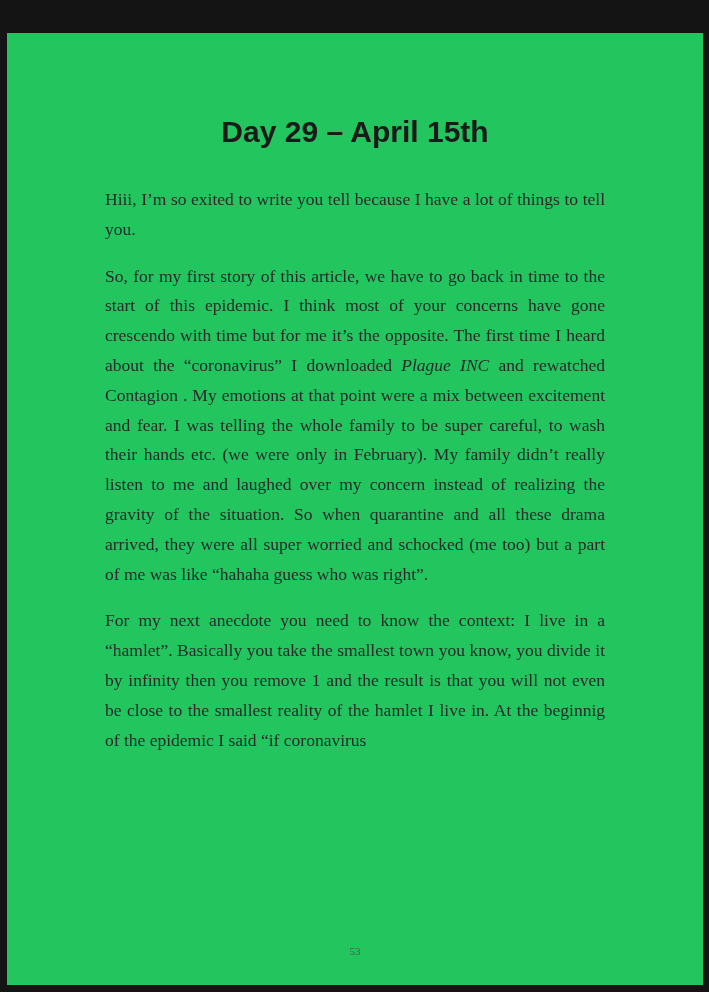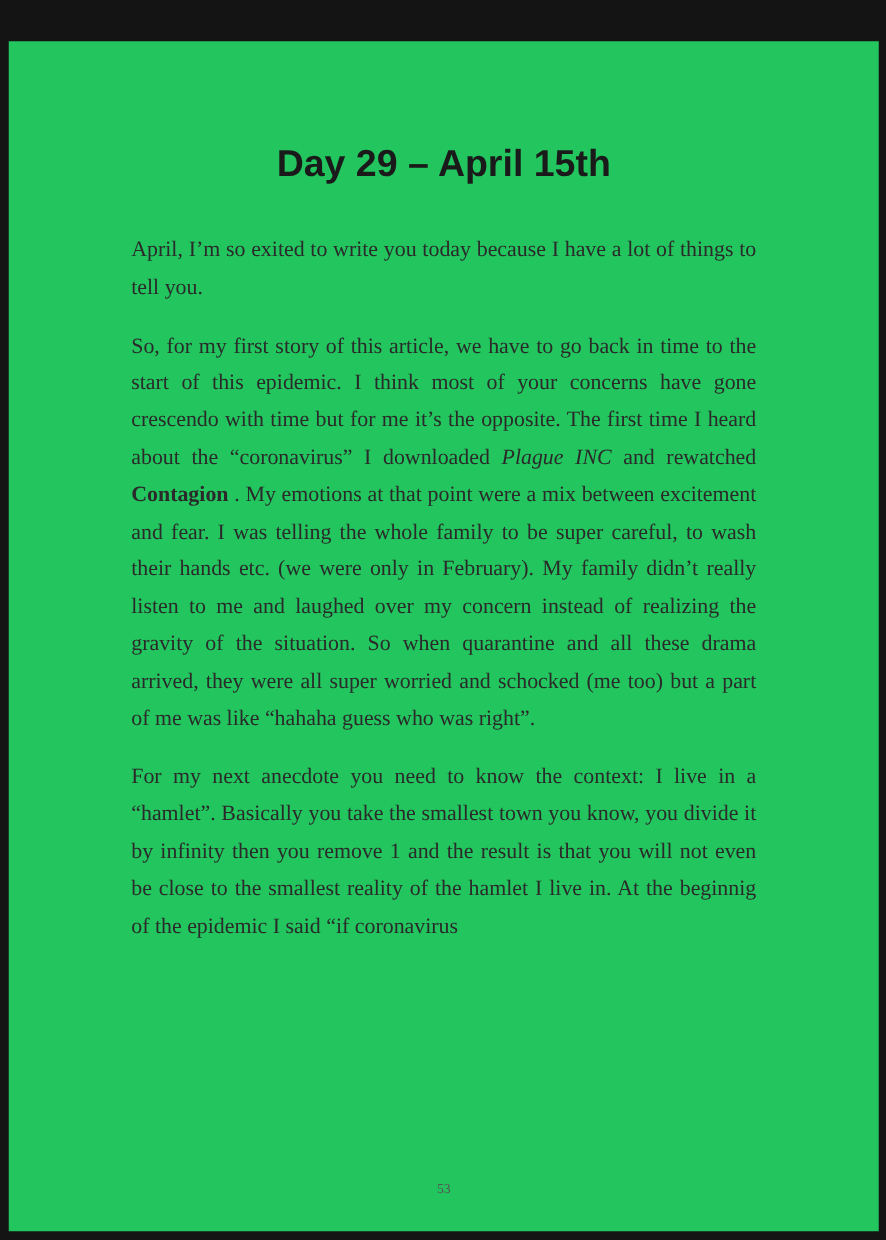--- a/index.html
+++ b/index.html
@@ -41,42 +41,42 @@
     font-size: 17.5px;
     line-height: 29.8px;
     text-align: justify;
     text-justify: inter-word;
     color: #2a2a2a;
     margin: 0 0 17px 0;
   }
   .para em {
   }
   .para strong {
-    font-weight: 700;
+    font-weight: 400;
   }
   .page-number {
     position: absolute;
     left: 0;
     right: 0;
     bottom: 28px;
     text-align: center;
     font-family: "Liberation Serif", serif;
     font-size: 11px;
     color: #555555;
   }
 </style>
 </head>
 <body>
 
 <div class="sheet">
   <div class="content">
 
     <h1 class="doc-title">Day 29 – April 15th</h1>
 
-    <p class="para">April, I’m so exited to write you today because I have a lot of things to tell you.</p>
+    <p class="para">Hiii, I’m so exited to write you tell because I have a lot of things to tell you.</p>
 
     <p class="para"><span>So, for my first story of this article, we have to go back in time to the start of this epidemic. I think most of your concerns have gone crescendo with time but for me it’s the opposite. The first time I heard about the “coronavirus” I downloaded </span><em>Plague INC</em><span> and rewatched </span><strong>Contagion</strong><span> . My emotions at that point were a mix between excitement and fear. I was telling the whole family to be super careful, to wash their hands etc. (we were only in February). My family didn’t really listen to me and laughed over my concern instead of realizing the gravity of the situation. So when quarantine and all these drama arrived, they were all super worried and schocked (me too) but a part of me was like “hahaha guess who was right”.</span></p>
 
     <p class="para">For my next anecdote you need to know the context: I live in a “hamlet”. Basically you take the smallest town you know, you divide it by infinity then you remove 1 and the result is that you will not even be close to the smallest reality of the hamlet I live in. At the beginnig of the epidemic I said “if coronavirus</p>
 
   </div>
 
   <div class="page-number">53</div>
 </div>
 

